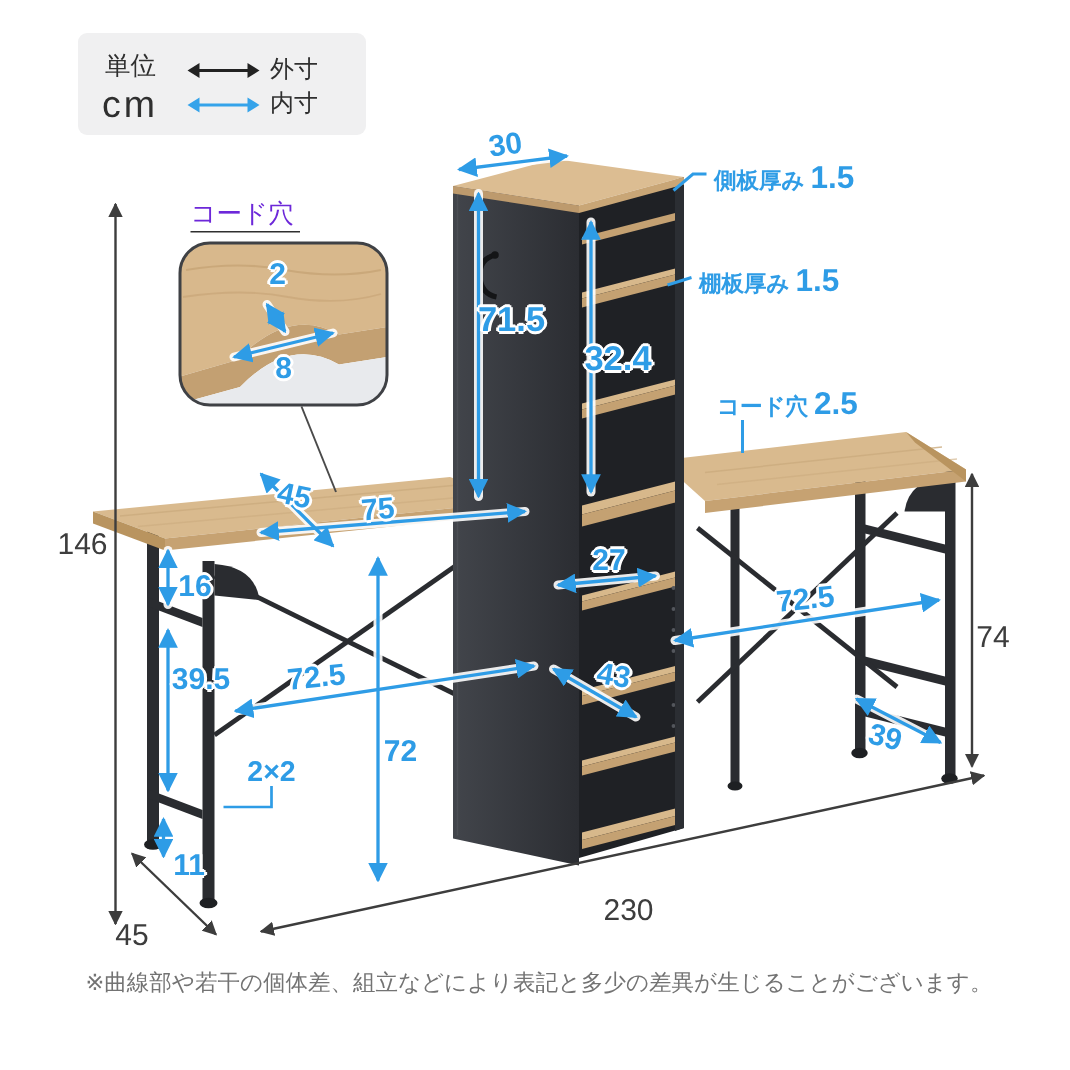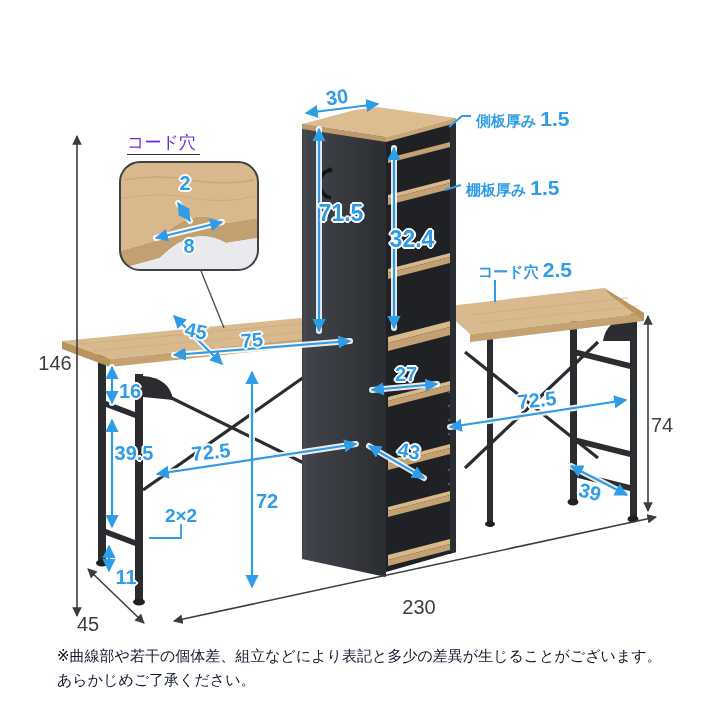--- a/index.html
+++ b/index.html
@@ -23,21 +23,21 @@
   .lg-txt{left:128px;font-size:16px;}
   .harrow{position:absolute;width:34px;height:2px;background:currentColor;}
   .harrow:before{content:"";position:absolute;left:-7px;top:-4px;border-right:8px solid currentColor;
        border-top:5px solid transparent;border-bottom:5px solid transparent;}
   .harrow:after{content:"";position:absolute;right:-7px;top:-4px;border-left:8px solid currentColor;
        border-top:5px solid transparent;border-bottom:5px solid transparent;}
   .hblack{color:#222;}
   .hblue{color:#35a3ea;}
   .callout-title{position:absolute;left:127px;top:134px;font-size:17px;color:#6d28d9;
        border-bottom:1.5px solid #2f2f2f;padding:0 4px 3px 0;line-height:1;}
-  .notes{position:absolute;left:57px;top:644px;width:630px;font-size:15px;color:#0f172a;line-height:24px;}
+  .notes{position:absolute;left:57px;top:644px;width:630px;font-size:15px;color:#737373;line-height:24px;}
   .notes div{white-space:nowrap;}
 </style>
 </head>
 <body>
 
 <div class="stage">
 
 <svg width="713" height="713" viewBox="0 0 713 713">
   <defs>
     <marker id="mk" viewBox="0 0 10 10" refX="9" refY="5" markerWidth="6" markerHeight="6" orient="auto-start-reverse">
@@ -189,20 +189,28 @@
   </g>
 
   <g stroke="#2e9ce6" stroke-width="2" fill="none">
     <polyline points="449,127 462,116 471,116"></polyline>
     <polyline points="445,190 461,185"></polyline>
     <polyline points="495,280 495,302"></polyline>
     <polyline points="181,524 181,538 149,538" stroke-width="1.8"></polyline>
   </g>
 </svg>
 
+<div class="legend">
+  <span class="lg-unit">単位</span>
+  <span class="lg-cm">cm</span>
+  <div class="harrow hblack" style="left:80px;top:24px"></div>
+  <span class="lg-txt" style="top:17px">外寸</span>
+  <div class="harrow hblue" style="left:80px;top:47px"></div>
+  <span class="lg-txt" style="top:40px">内寸</span>
+</div>
 
 <span class="callout-title">コード穴</span>
 
 <span class="lbl blue" style="left:337px;top:97px;transform:translate(-50%,-50%) rotate(-8deg)">30</span>
 <span class="lbl blue big" style="left:341px;top:213px">71.5</span>
 <span class="lbl blue big" style="left:412px;top:239px">32.4</span>
 <span class="lbl blue" style="left:185px;top:183px">2</span>
 <span class="lbl blue" style="left:189px;top:246px">8</span>
 <span class="lbl blue" style="left:196px;top:331px;transform:translate(-50%,-50%) rotate(12deg)">45</span>
 <span class="lbl blue" style="left:252px;top:340px;transform:translate(-50%,-50%) rotate(-5deg)">75</span>
@@ -221,16 +229,15 @@
 <span class="thk" style="left:466px;top:177px"><span>棚板厚み</span><span class="v">1.5</span></span>
 <span class="thk" style="left:478px;top:259px"><span>コード穴</span><span class="v">2.5</span></span>
 
 <span class="lbl blk" style="left:55px;top:347px">146</span>
 <span class="lbl blk" style="left:662px;top:409px">74</span>
 <span class="lbl blk" style="left:88px;top:608px">45</span>
 <span class="lbl blk" style="left:419px;top:591px">230</span>
 
 <div class="notes">
   <div>※曲線部や若干の個体差、組立などにより表記と多少の差異が生じることがございます。</div>
-  <div>あらかじめご了承ください。</div>
 </div>
 
 </div>
 
 </body></html>

